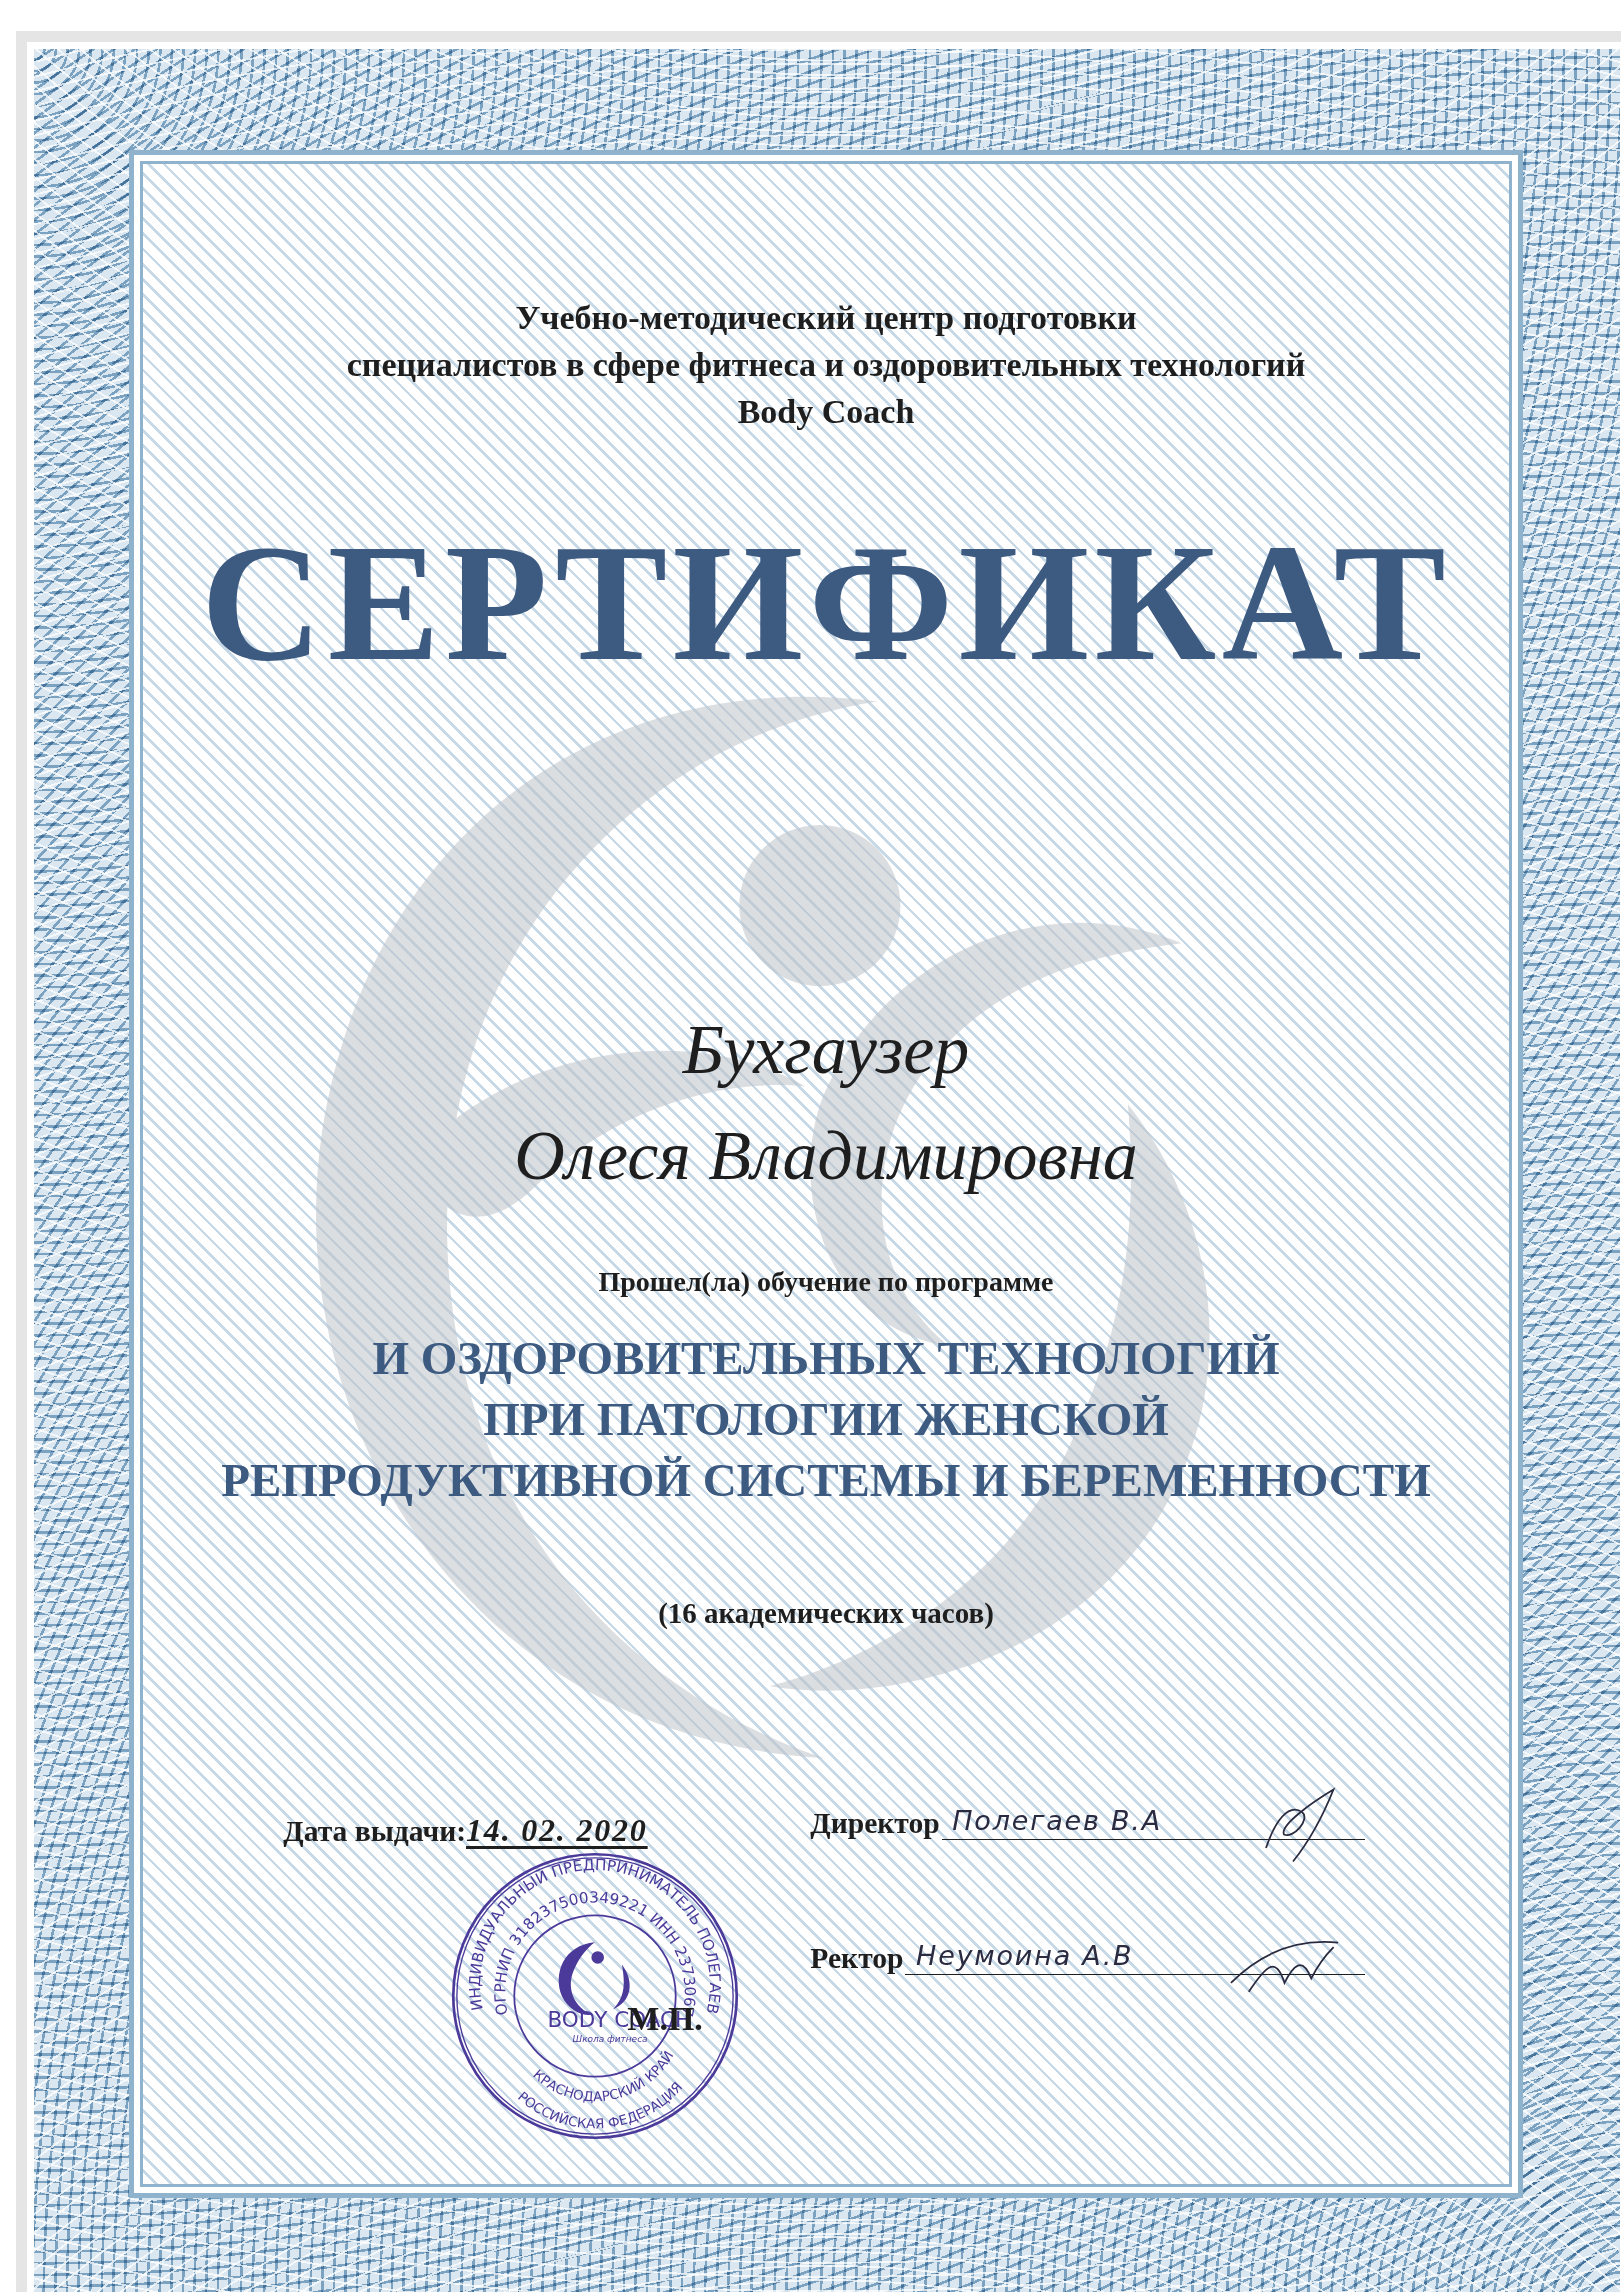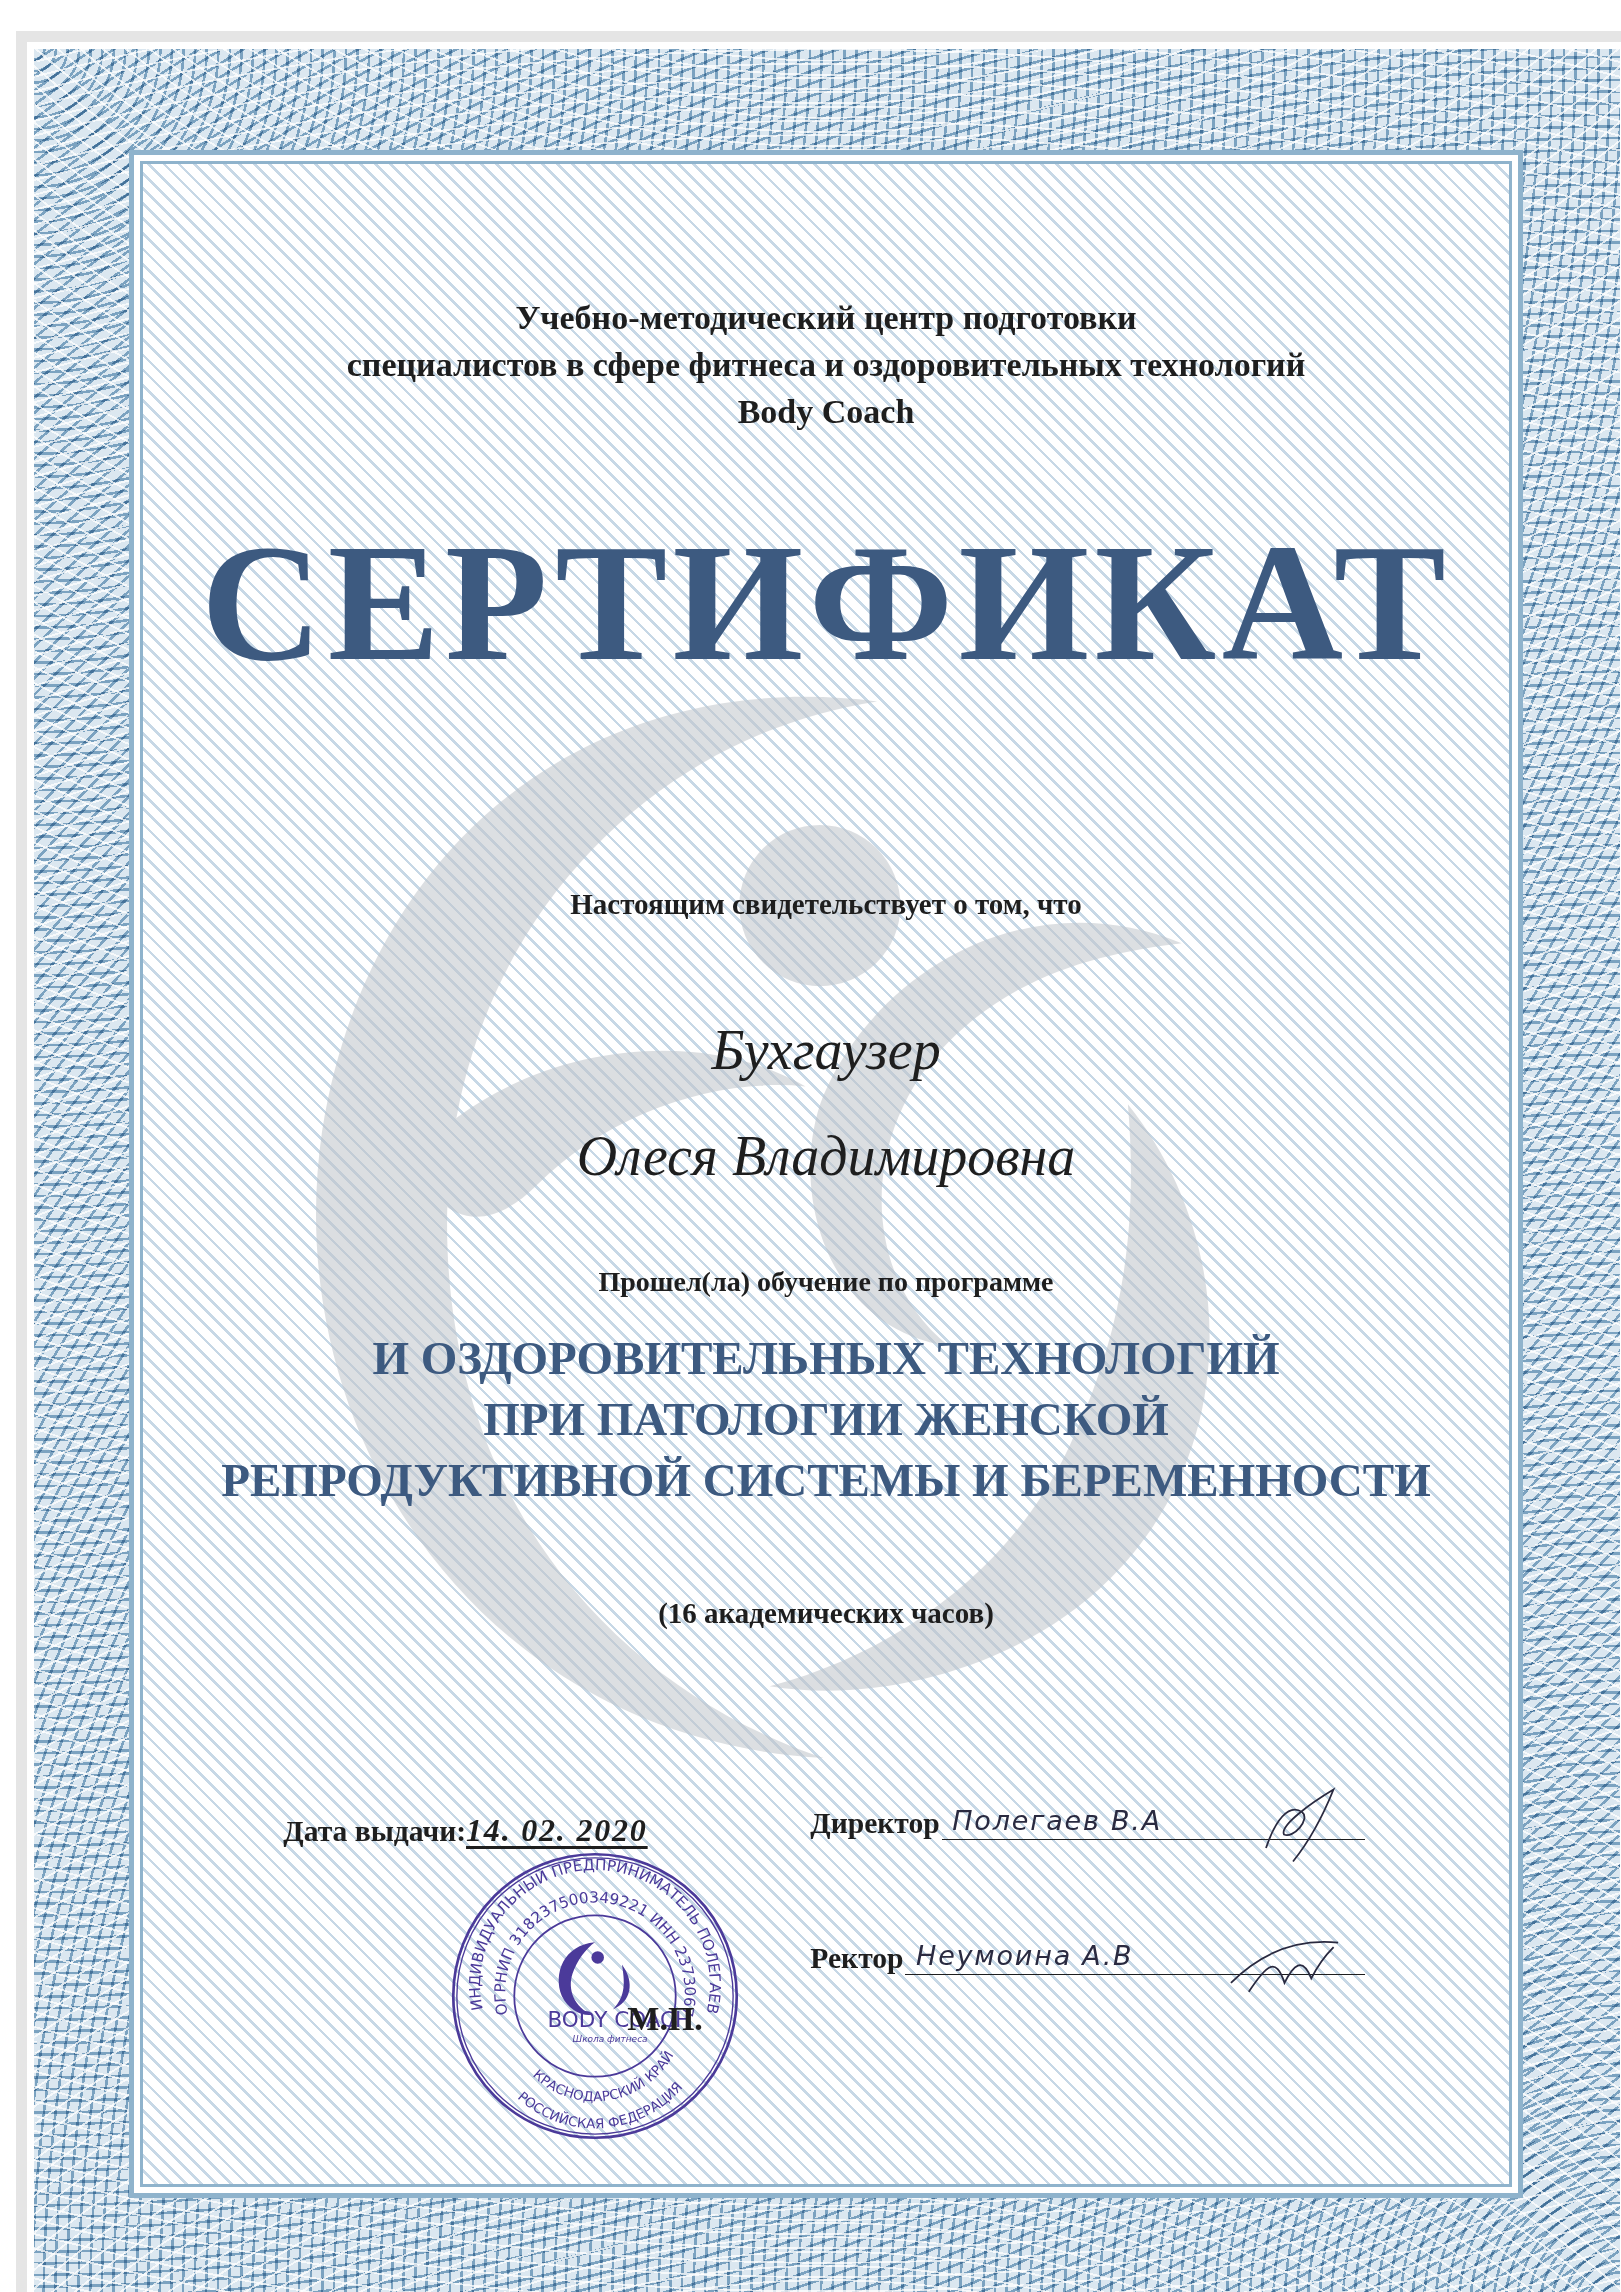--- a/index.html
+++ b/index.html
@@ -63,21 +63,21 @@
     font-size: 168px; line-height: 179px; color: #3d5a80; letter-spacing: 5.4px;
   }
   .intro {
     position: absolute; left: 0; right: 0; top: 724px;
     font-family: "Liberation Serif", serif; font-weight: bold;
     font-size: 29px; color: #1e1e1e;
   }
   .name {
     position: absolute; left: 0; right: 0; top: 833px;
     font-family: "Liberation Serif", serif; font-style: italic;
-    font-size: 56px; line-height: 106px; color: #1e1e1e;
+    font-size: 70px; line-height: 106px; color: #1e1e1e;
   }
   .passed {
     position: absolute; left: 0; right: 0; top: 1102px;
     font-family: "Liberation Serif", serif; font-weight: bold;
     font-size: 28px; color: #1e1e1e;
   }
   .program {
     position: absolute; left: 0; right: 0; top: 1164px;
     font-family: "Liberation Serif", serif; font-weight: bold;
     font-size: 47px; line-height: 61px; color: #3d5a80;
@@ -142,21 +142,20 @@
 
       <div class="content">
         <div class="org">
           <div>Учебно-методический центр подготовки</div>
           <div>специалистов в сфере фитнеса и оздоровительных технологий</div>
           <div>Body Coach</div>
         </div>
 
         <div class="title">СЕРТИФИКАТ</div>
 
-        <div class="intro">Настоящим свидетельствует о том, что</div>
 
         <div class="name">
           <div>Бухгаузер</div>
           <div>Олеся Владимировна</div>
         </div>
 
         <div class="passed">Прошел(ла) обучение по программе</div>
 
         <div class="program">
           <div>И ОЗДОРОВИТЕЛЬНЫХ ТЕХНОЛОГИЙ</div>

